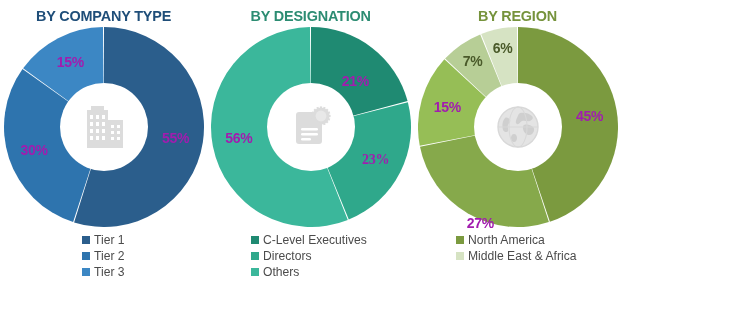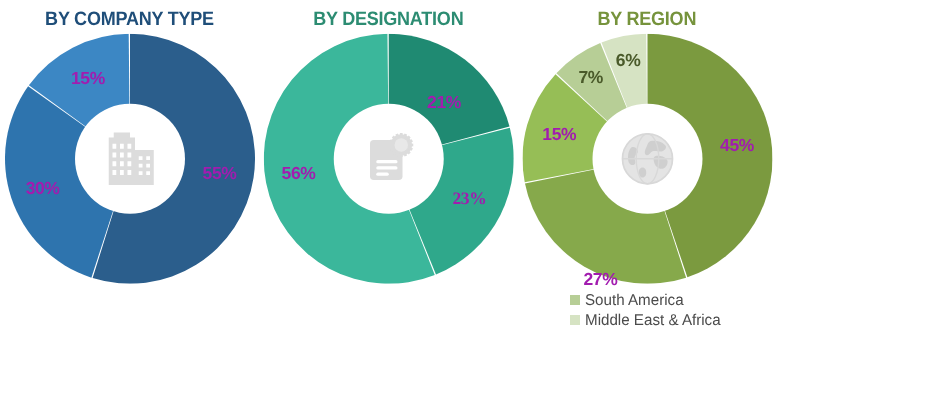--- a/index.html
+++ b/index.html
@@ -158,20 +158,34 @@
           </g>
         </svg>
       </div>
       <div class="slice-labels">
           <div class="slice-label" style="left: 172.101px; top: 111.42px; text-align: right;">55%</div>
           <div class="slice-label" style="left: 30.5729px; top: 122.558px;">30%</div>
           <div class="slice-label" style="left: 66.8587px; top: 34.9565px;">15%</div>
         </div>
     </div>
 
+    <div class="legend">
+        <div class="legend-row">
+          <span class="swatch" style="background: rgb(43, 94, 140);"></span>
+          <span class="legend-label legend-narrow">Tier 1</span>
+        </div>
+        <div class="legend-row">
+          <span class="swatch" style="background: rgb(46, 116, 174);"></span>
+          <span class="legend-label legend-narrow">Tier 2</span>
+        </div>
+        <div class="legend-row">
+          <span class="swatch" style="background: rgb(60, 135, 196);"></span>
+          <span class="legend-label legend-narrow">Tier 3</span>
+        </div>
+      </div>
   </div>
 
   <div class="panel">
     <div class="panel-title" style="color:#2C8C72">BY DESIGNATION</div>
 
     <div class="chart-wrap">
       <svg class="donut" viewBox="0 0 200 200">
         <g>
             <path d="M 100 100 L 100 0 A 100 100 0 0 1 196.59258262890683 74.11809548974793 Z" fill="#1F8A72"></path>
             <path d="M 100 100 L 196.85831611286312 75.13101128351451 A 100 100 0 0 1 137.78407868184675 192.58705848099947 Z" fill="#2FA88B"></path>
@@ -203,20 +217,34 @@
           </g>
         </svg>
       </div>
       <div class="slice-labels">
           <div class="slice-label" style="left: 144.742px; top: 54px;">21%</div>
           <div class="slice-label" style="left: 165.043px; top: 133.141px; font-family: Liberation Serif, serif;">23%</div>
           <div class="slice-label" style="left: 28.293px; top: 111px;">56%</div>
         </div>
     </div>
 
+    <div class="legend">
+        <div class="legend-row">
+          <span class="swatch" style="background: rgb(31, 138, 114);"></span>
+          <span class="legend-label legend-narrow">C-Level Executives</span>
+        </div>
+        <div class="legend-row">
+          <span class="swatch" style="background: rgb(47, 168, 139);"></span>
+          <span class="legend-label legend-narrow">Directors</span>
+        </div>
+        <div class="legend-row">
+          <span class="swatch" style="background: rgb(59, 183, 155);"></span>
+          <span class="legend-label legend-narrow">Others</span>
+        </div>
+      </div>
   </div>
 
   <div class="panel">
     <div class="panel-title" style="color:#76933C">BY REGION</div>
 
     <div class="chart-wrap">
       <svg class="donut" viewBox="0 0 200 200">
         <g>
             <path d="M 100 100 L 100 0 A 100 100 0 0 1 131.89593092980698 194.7768410009586 Z" fill="#7B9A3F"></path>
             <path d="M 100 100 L 130.90169943749476 195.10565162951536 A 100 100 0 0 1 1.972882537827843 119.76573403791272 Z" fill="#86A94B"></path>
@@ -244,22 +272,22 @@
           <div class="slice-label" style="left: 172.101px; top: 88.5803px;">45%</div>
           <div class="slice-label" style="left: 62.84px; top: 162.834px; margin-top: 33px;">27%</div>
           <div class="slice-label" style="left: 29.8986px; top: 79.6336px;">15%</div>
           <div class="slice-label dark" style="left: 55.0333px; top: 33.8336px;">7%</div>
           <div class="slice-label dark" style="left: 85.0095px; top: 21.417px;">6%</div>
         </div>
     </div>
 
     <div class="legend">
         <div class="legend-row">
-          <span class="swatch" style="background: rgb(183, 206, 150);"></span>
-          <span class="legend-label legend-narrow">South America</span>
+          <span class="swatch" style="background: rgb(123, 154, 63);"></span>
+          <span class="legend-label legend-narrow">North America</span>
         </div>
         <div class="legend-row">
           <span class="swatch" style="background: rgb(214, 227, 195);"></span>
           <span class="legend-label legend-narrow">Middle East &amp; Africa</span>
         </div>
       </div>
   </div>
 
 </div>
 

